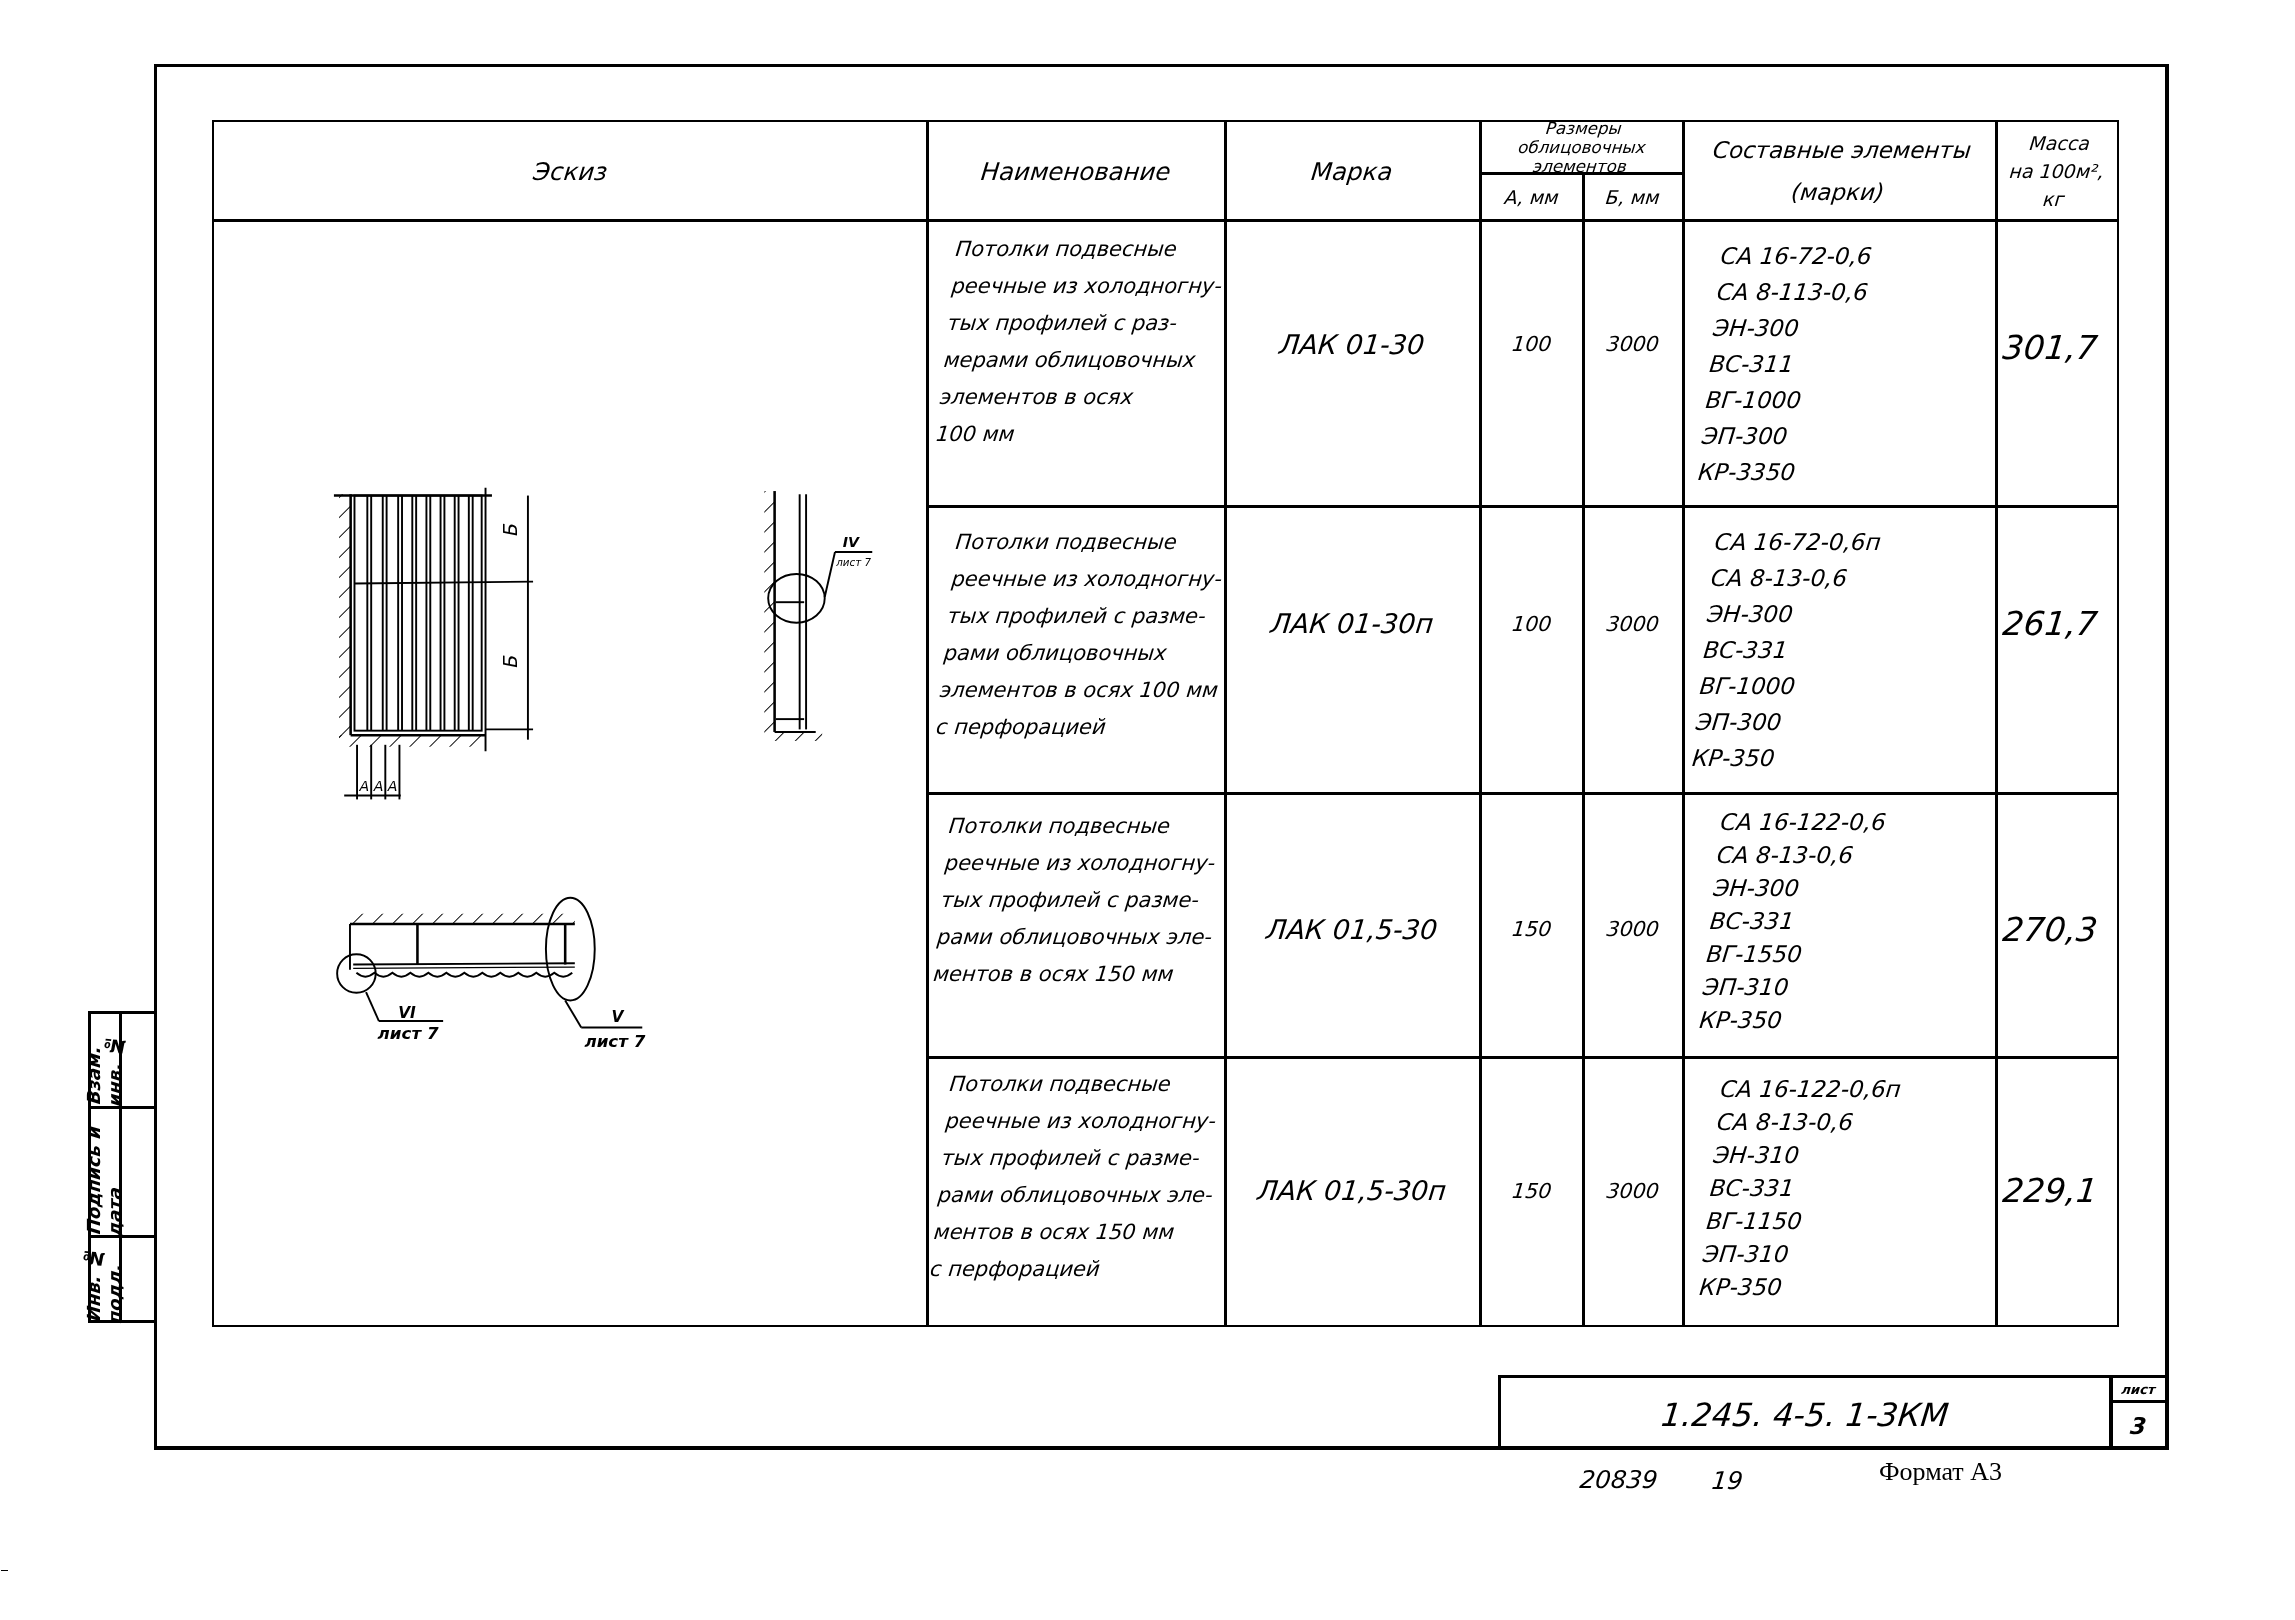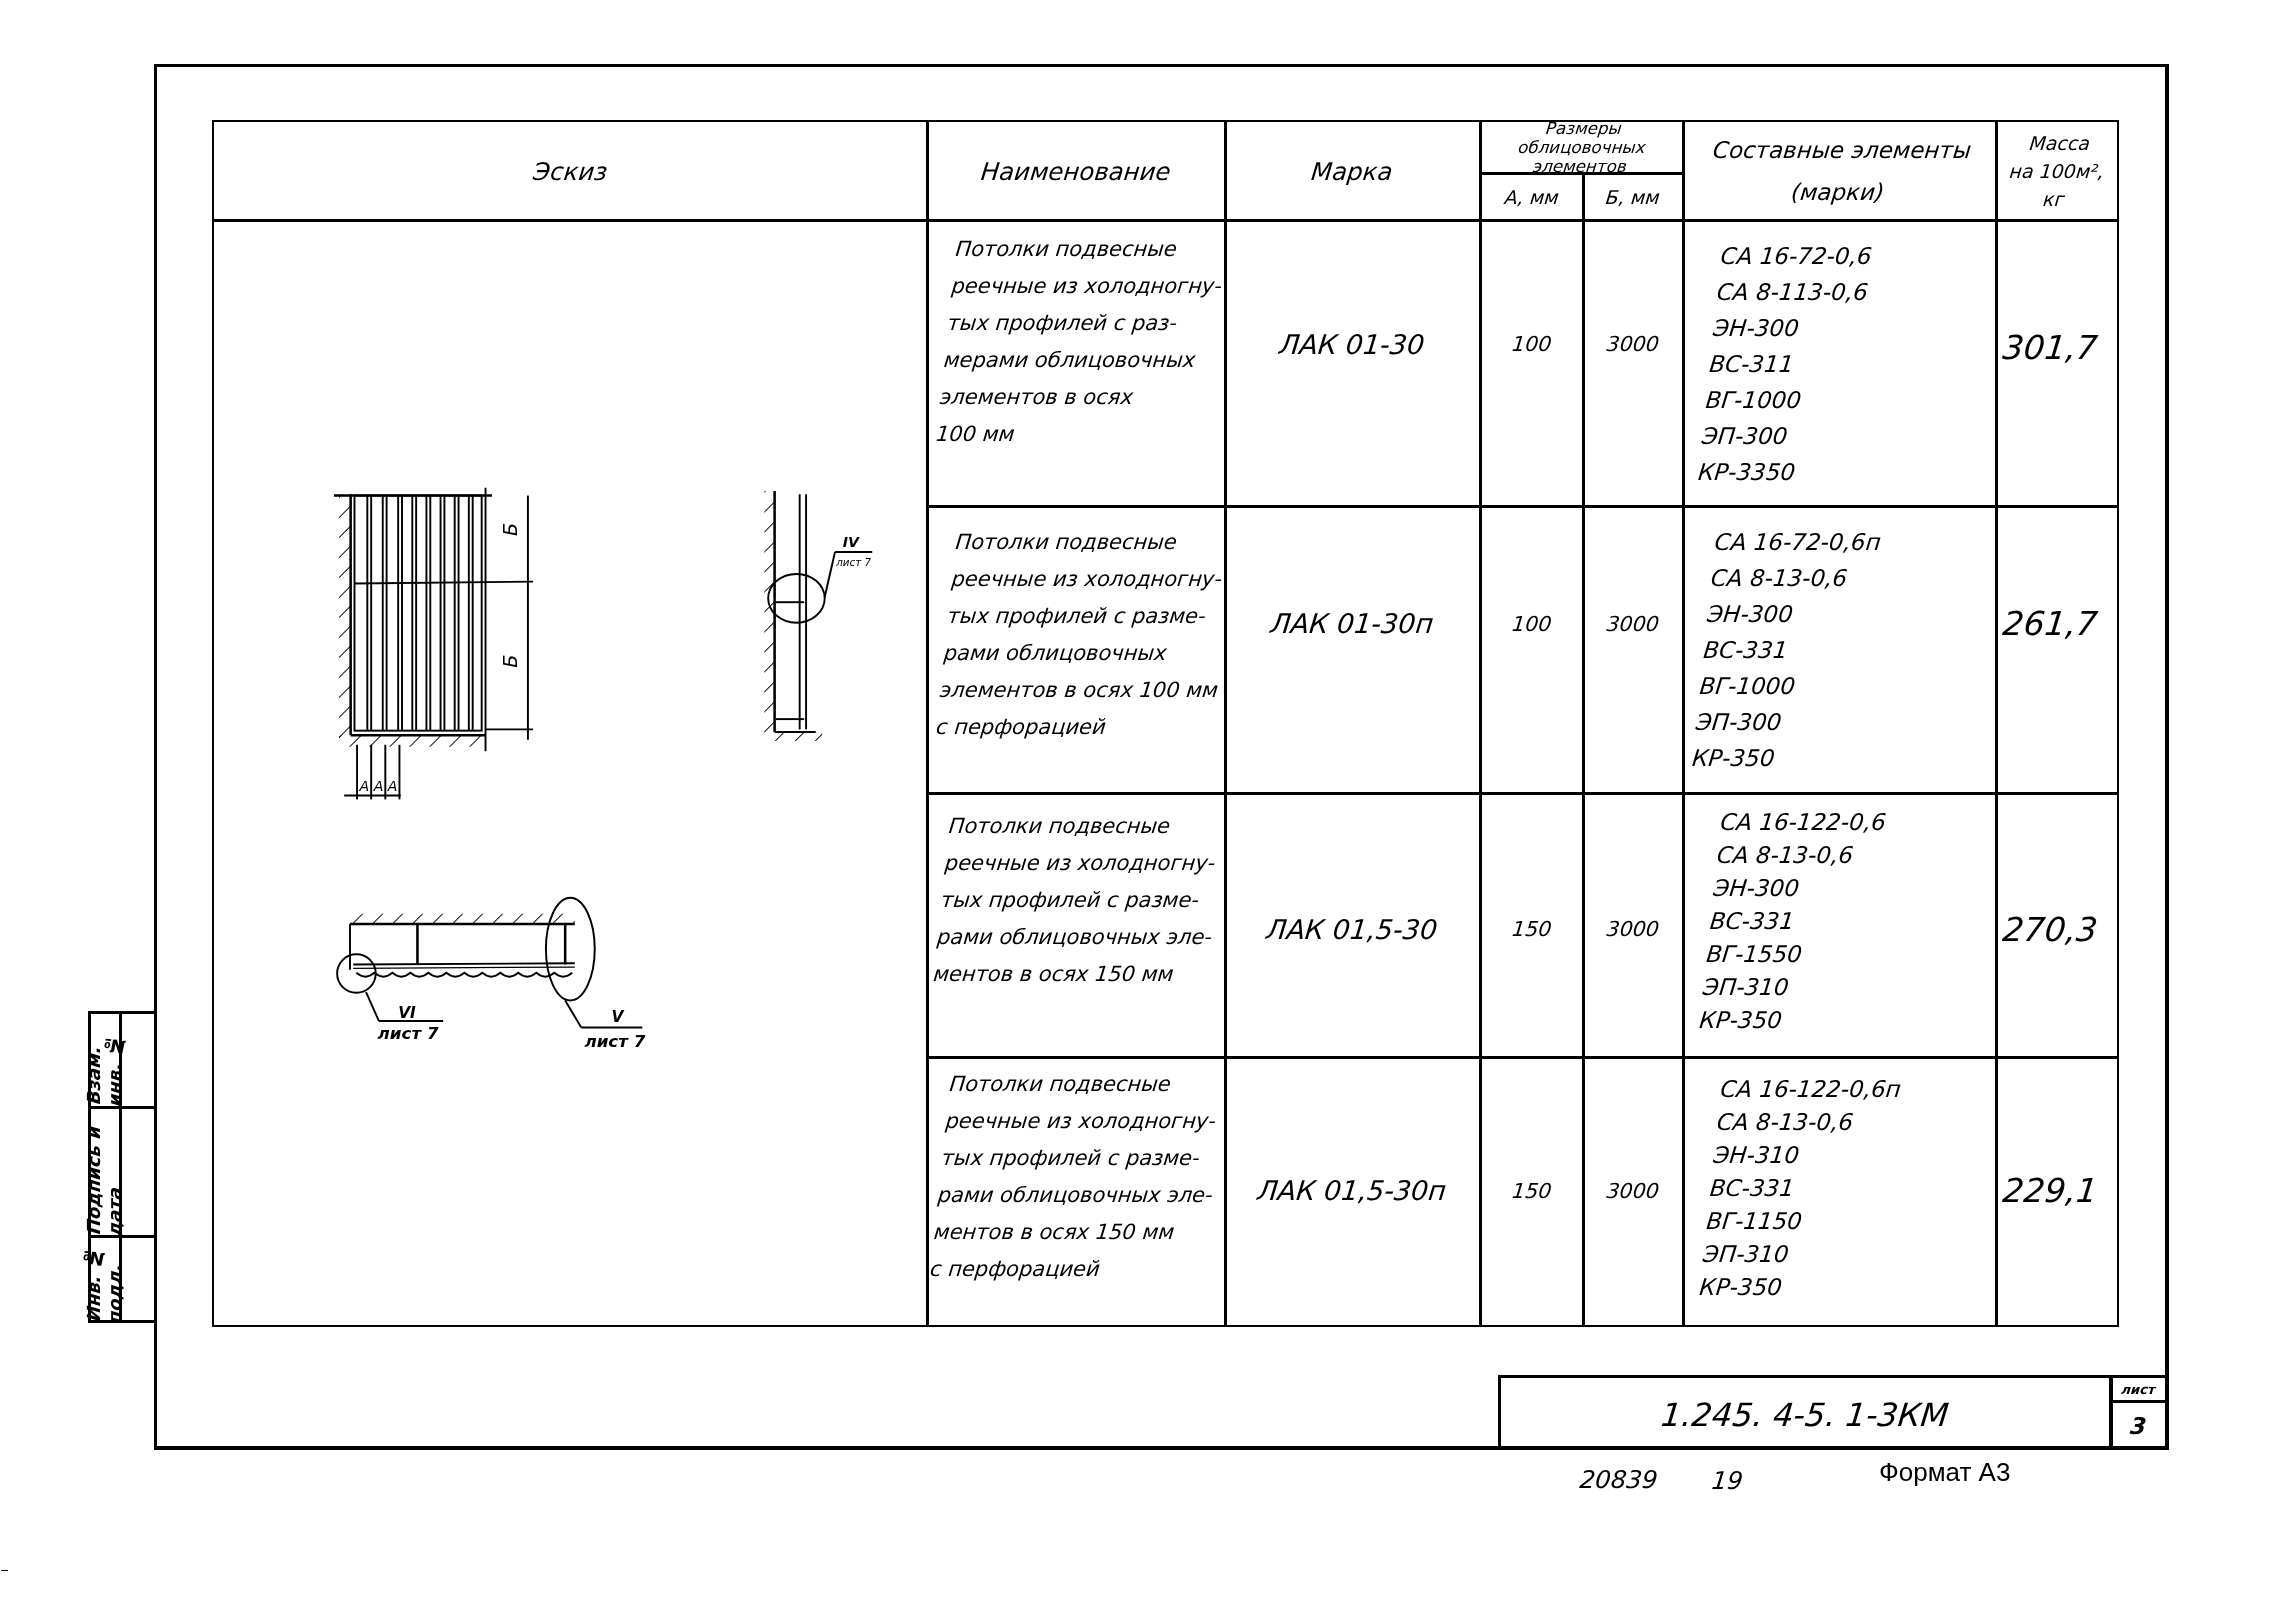--- a/index.html
+++ b/index.html
@@ -244,16 +244,16 @@
 
 <div class="abs" style="left:1498px; top:1375px; width:671px; height:75px; border-left:3.9px solid #000; border-top:3.9px solid #000;"></div>
 <div class="vl" style="left:2109px; top:1375px; height:75px; width:3.9px;"></div>
 <div class="hl" style="left:2109px; top:1400px; width:59px; height:3.2px;"></div>
 <div class="cell-text center hw" style="left:1501px; top:1379px; width:608px; height:71px; font-size:32px;">1.245. 4-5. 1-3КМ</div>
 <div class="cell-text center hw" style="left:2113px; top:1379px; width:51px; height:21px; font-size:13px; font-weight:bold;">лист</div>
 <div class="cell-text center hw" style="left:2113px; top:1403px; width:51px; height:45px; font-size:23px; font-weight:bold;">3</div>
 
 <div class="abs hw" style="left:1580px; top:1465px; font-size:24.4px;">20839</div>
 <div class="abs hw" style="left:1712px; top:1466px; font-size:24.4px;">19</div>
-<div class="abs" style="left:1879px; top:1457px; font-size:26px; font-family:Liberation Sans, sans-serif;">Формат А3</div>
+<div class="abs" style="left:1879px; top:1457px; font-size:26px; font-family:Liberation Serif, serif;">Формат А3</div>
 
 <div class="hl" style="left:1.3px; top:1570px; width:6.4px; height:1.3px;"></div>
 
 
 </body></html>

